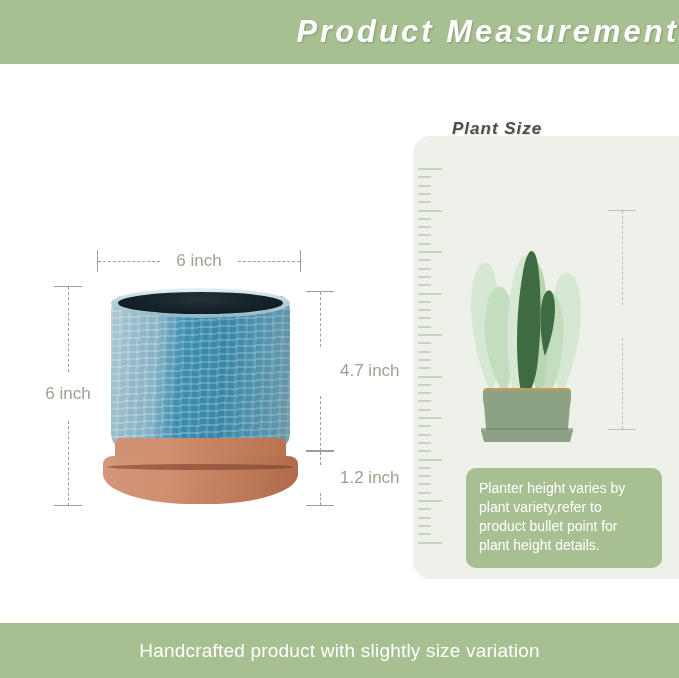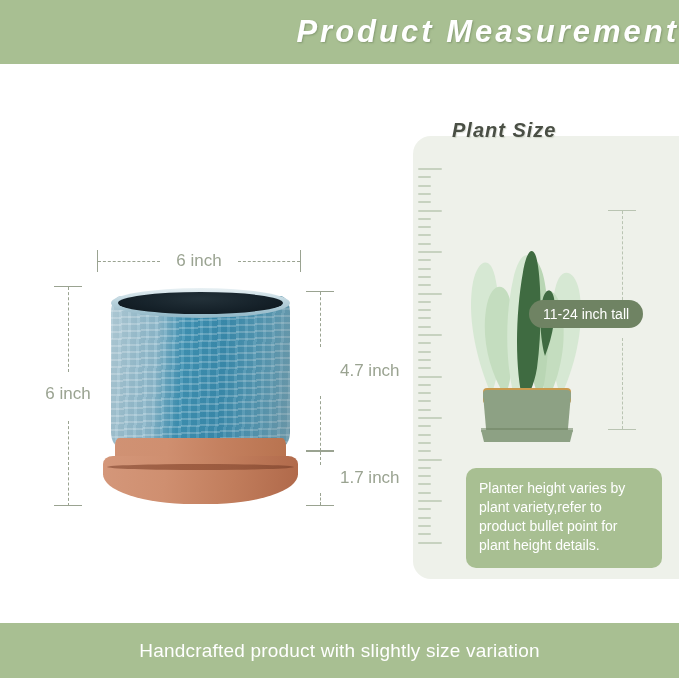--- a/index.html
+++ b/index.html
@@ -260,21 +260,21 @@
     width: 266px;
     height: 443px;
     background: #eef1ea;
     border-radius: 18px 0 0 18px;
     overflow: hidden;
   }
   #plant-size-title {
     position: absolute;
     left: 452px;
     top: 119px;
-    font-size: 20px;
+    font-size: 17px;
     font-weight: bold;
     font-style: italic;
     color: #4a4f45;
     letter-spacing: 1px;
     text-shadow: 1px 1px 1px rgba(160,170,150,0.4);
     white-space: nowrap;
     z-index: 5;
   }
 
   
@@ -402,21 +402,21 @@
     <div class="dash a"></div>
     <div class="dash b"></div>
     <div class="dim-label">4.7 inch</div>
   </div>
 
   <div class="vdim" id="dim-height-saucer">
     <div class="cap top"></div>
     <div class="cap bottom"></div>
     <div class="dash a"></div>
     <div class="dash b"></div>
-    <div class="dim-label">1.7 inch</div>
+    <div class="dim-label">1.2 inch</div>
   </div>
 </div>
 
 <div id="plant-size-title">Plant Size</div>
 
 <div id="plant-card">
 
   <div id="ruler">
       <div class="tick major" style="top: 0px;"></div>
       <div class="tick minor" style="top: 8.3px;"></div>
@@ -493,21 +493,20 @@
       <rect x="24" y="232" width="92" height="4" fill="#6f8363" opacity="0.55"></rect>
       <path d="M24 234 L116 234 L113 246 L27 246 Z" fill="#8da184"></path>
     </svg>
   </div>
 
   <div id="height-indicator">
     <div class="cap top"></div>
     <div class="cap bottom"></div>
     <div class="dash a"></div>
     <div class="dash b"></div>
-    <div id="size-badge">11-24 inch tall</div>
   </div>
 
   <div id="note-box">
     <div id="note-text">Planter height varies by plant variety,refer to product bullet point for plant height details.</div>
   </div>
 </div>
 
 <div class="bar" id="footer-bar">
   <div id="footer-text">Handcrafted product with slightly size variation</div>
 </div>

